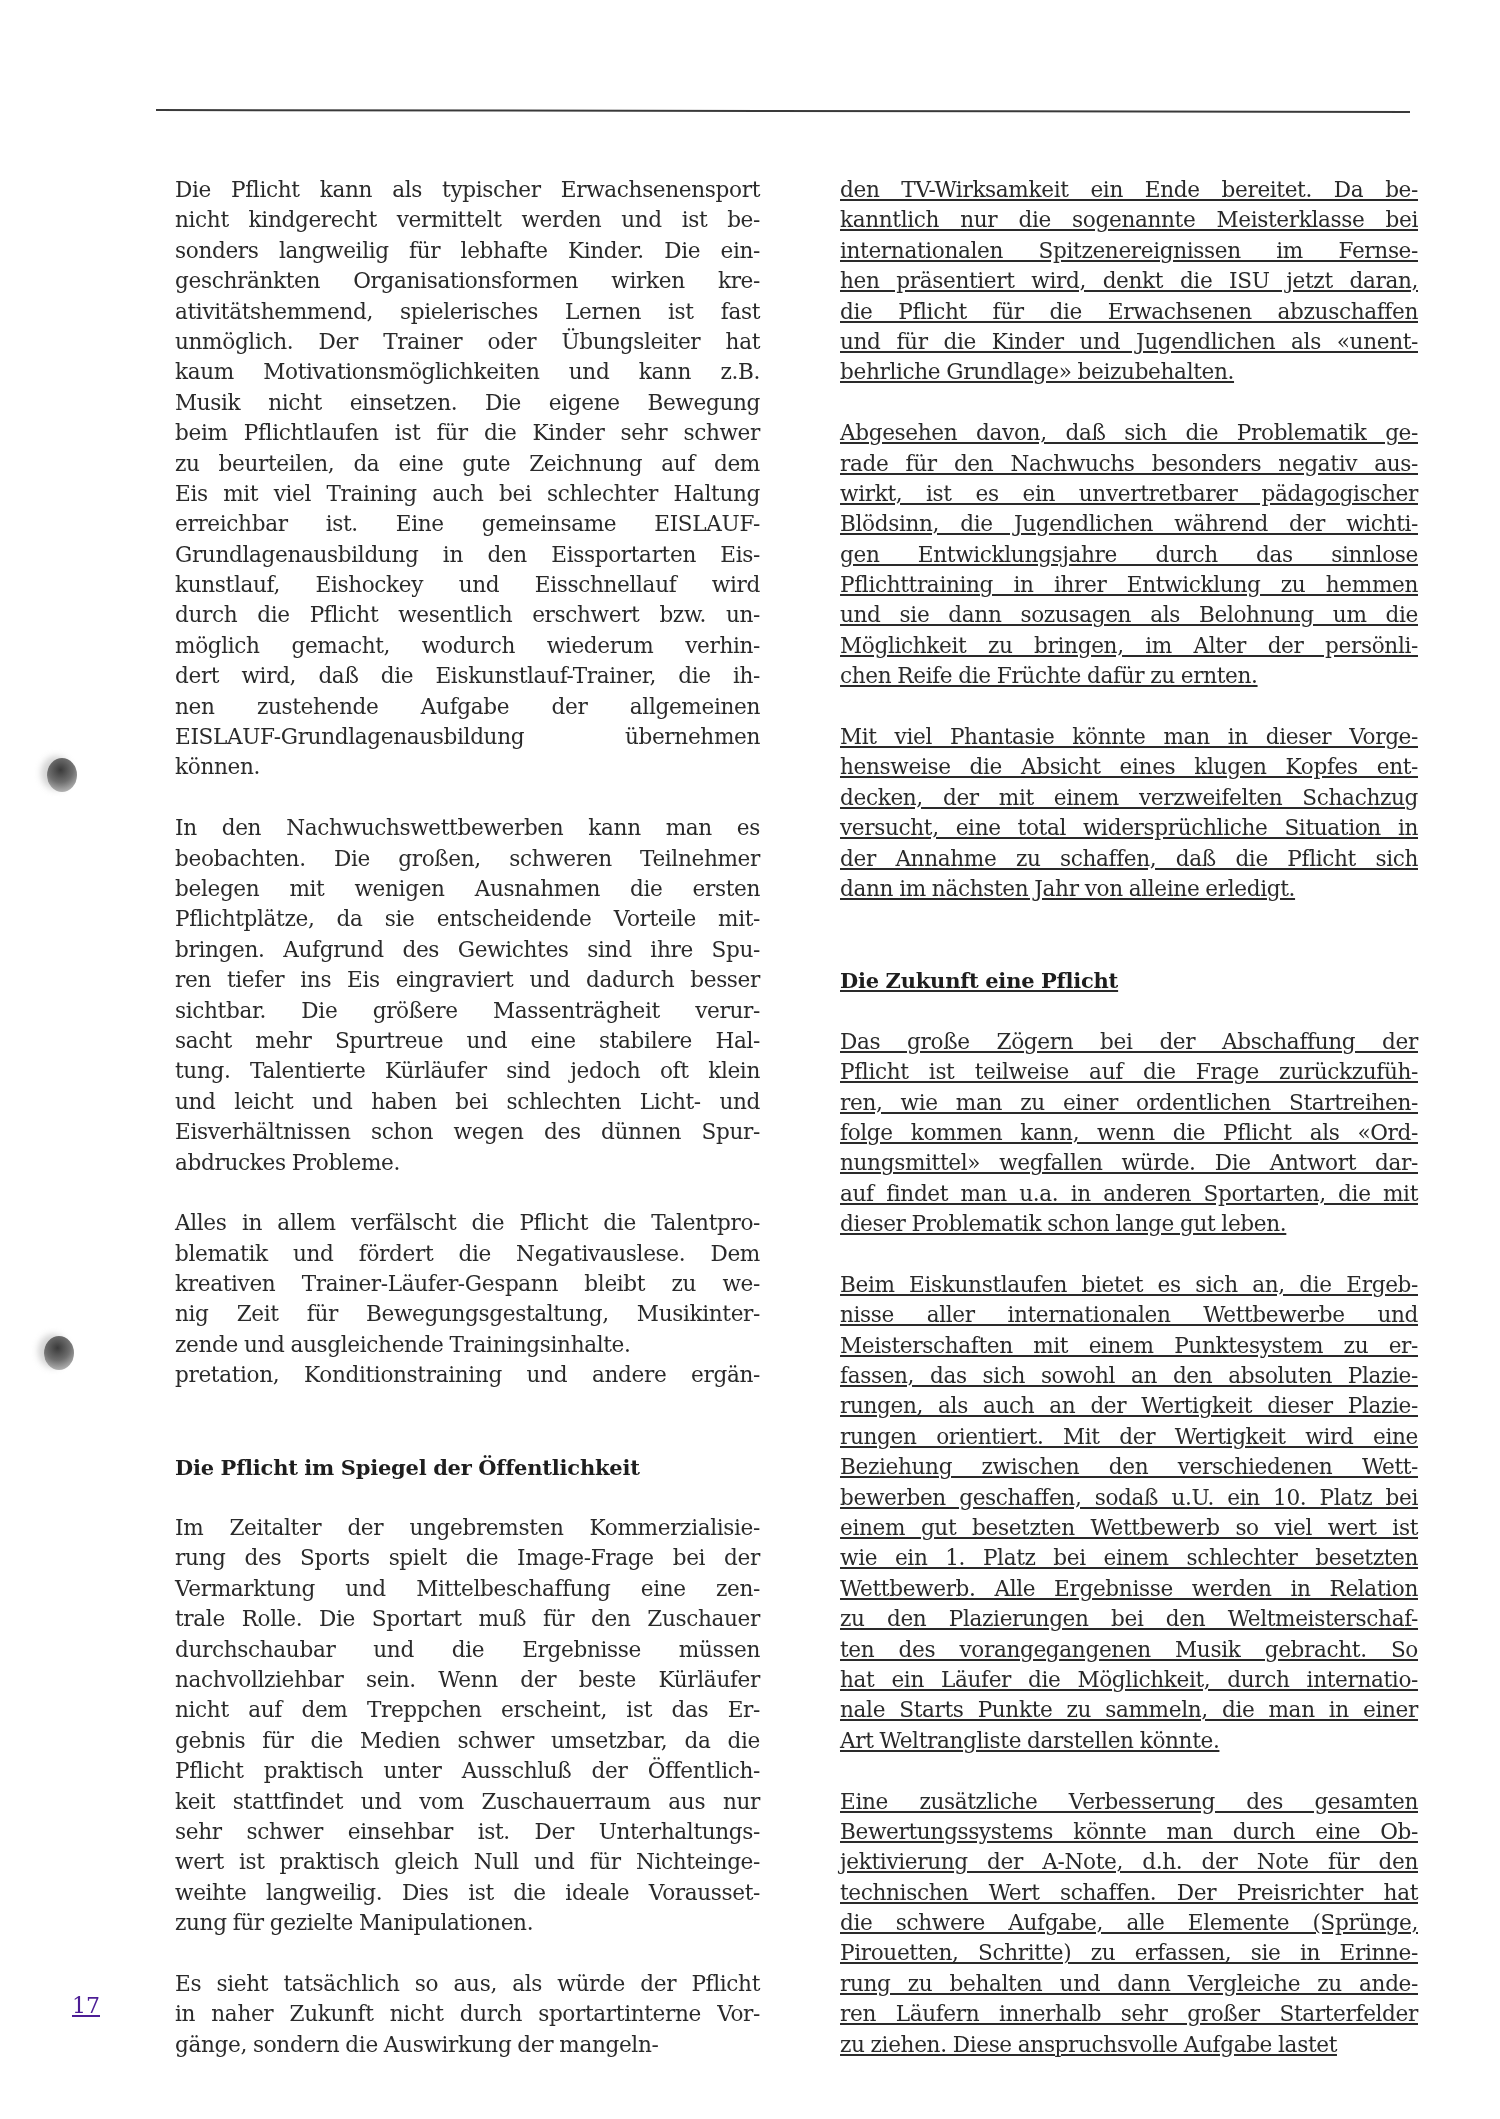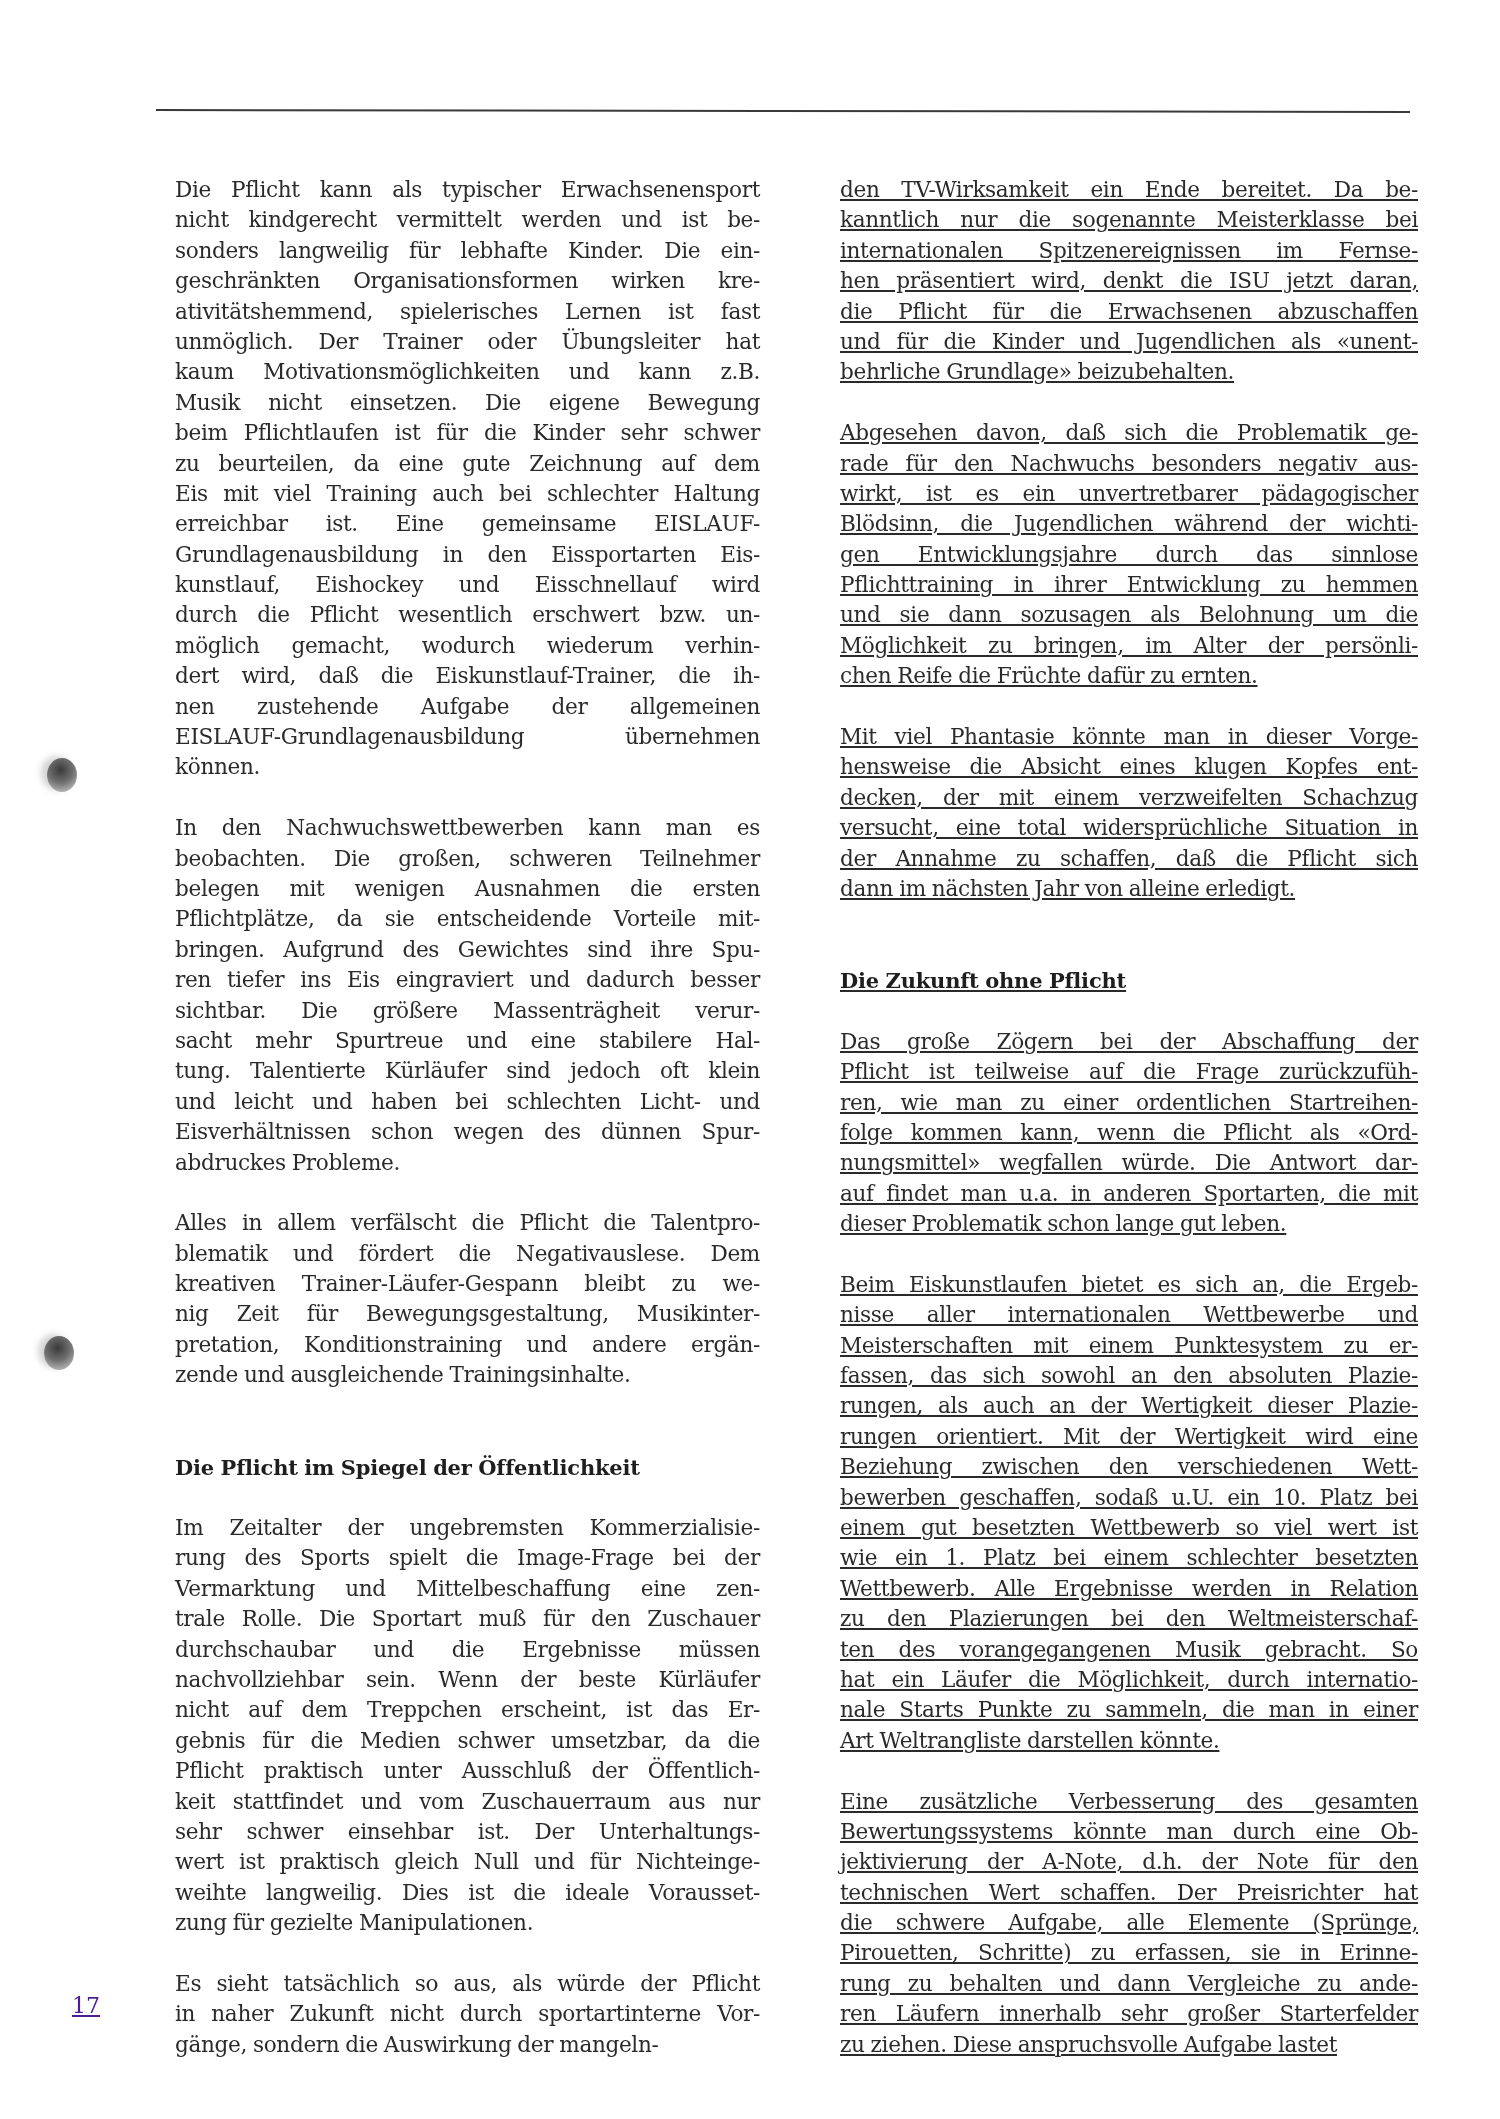--- a/index.html
+++ b/index.html
@@ -125,22 +125,22 @@
         <span class="line">tung. Talentierte Kürläufer sind jedoch oft klein</span>
         <span class="line">und leicht und haben bei schlechten Licht- und</span>
         <span class="line">Eisverhältnissen schon wegen des dünnen Spur-</span>
         <span class="line last">abdruckes Probleme.</span>
       </div>
       <div class="para" style="margin-bottom: 0px;">
         <span class="line">Alles in allem verfälscht die Pflicht die Talentpro-</span>
         <span class="line">blematik und fördert die Negativauslese. Dem</span>
         <span class="line">kreativen Trainer-Läufer-Gespann bleibt zu we-</span>
         <span class="line">nig Zeit für Bewegungsgestaltung, Musikinter-</span>
+        <span class="line last">zende und ausgleichende Trainingsinhalte.</span>
         <span class="line">pretation, Konditionstraining und andere ergän-</span>
-        <span class="line last">zende und ausgleichende Trainingsinhalte.</span>
       </div>
       <div class="gap-heading-before"></div>
       <div class="heading">Die Pflicht im Spiegel der Öffentlichkeit</div>
       <div class="gap-heading-after"></div>
       <div class="para">
         <span class="line">Im Zeitalter der ungebremsten Kommerzialisie-</span>
         <span class="line">rung des Sports spielt die Image-Frage bei der</span>
         <span class="line">Vermarktung und Mittelbeschaffung eine zen-</span>
         <span class="line">trale Rolle. Die Sportart muß für den Zuschauer</span>
         <span class="line">durchschaubar und die Ergebnisse müssen</span>
@@ -184,21 +184,21 @@
       </div>
       <div class="para" style="margin-bottom: 0px;">
         <span class="line">Mit viel Phantasie könnte man in dieser Vorge-</span>
         <span class="line">hensweise die Absicht eines klugen Kopfes ent-</span>
         <span class="line">decken, der mit einem verzweifelten Schachzug</span>
         <span class="line">versucht, eine total widersprüchliche Situation in</span>
         <span class="line">der Annahme zu schaffen, daß die Pflicht sich</span>
         <span class="line last">dann im nächsten Jahr von alleine erledigt.</span>
       </div>
       <div class="gap-heading-before"></div>
-      <div class="heading">Die Zukunft ohne Pflicht</div>
+      <div class="heading">Die Zukunft eine Pflicht</div>
       <div class="gap-heading-after"></div>
       <div class="para">
         <span class="line">Das große Zögern bei der Abschaffung der</span>
         <span class="line">Pflicht ist teilweise auf die Frage zurückzufüh-</span>
         <span class="line">ren, wie man zu einer ordentlichen Startreihen-</span>
         <span class="line">folge kommen kann, wenn die Pflicht als «Ord-</span>
         <span class="line">nungsmittel» wegfallen würde. Die Antwort dar-</span>
         <span class="line">auf findet man u.a. in anderen Sportarten, die mit</span>
         <span class="line last">dieser Problematik schon lange gut leben.</span>
       </div>

